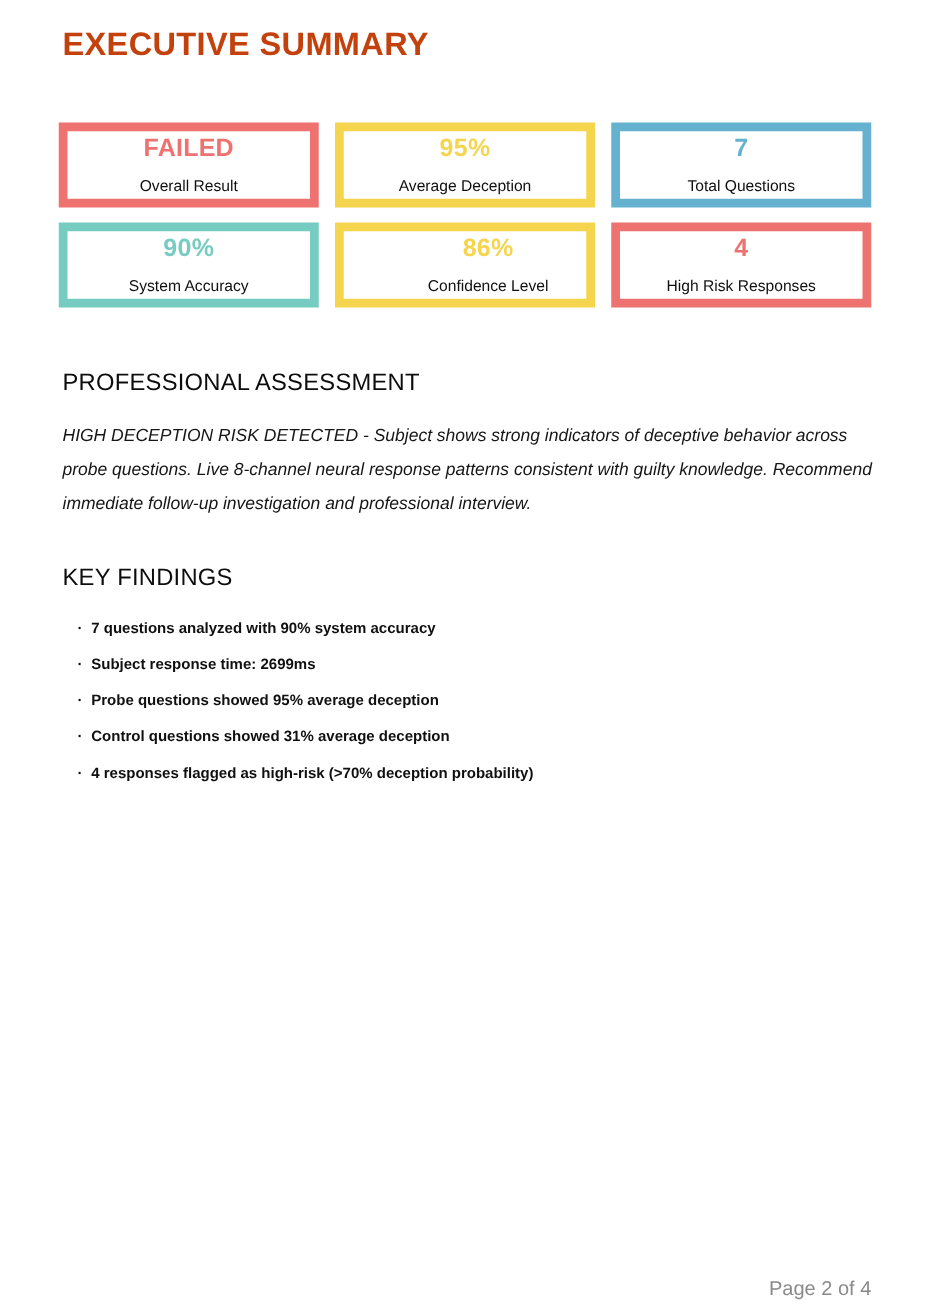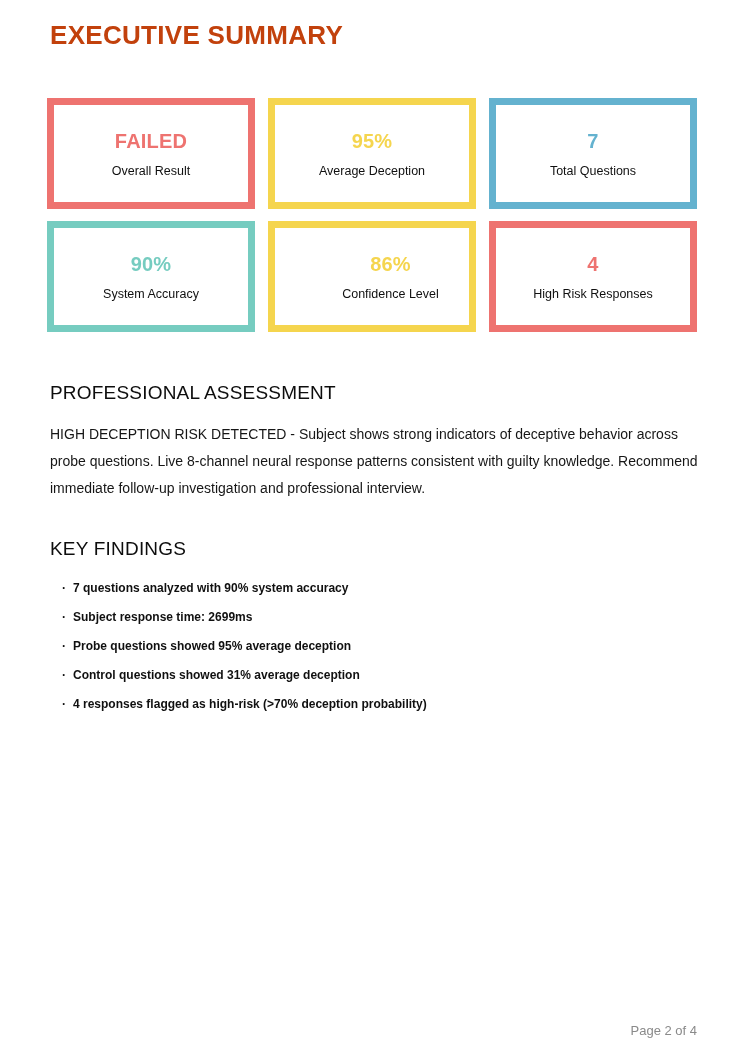--- a/index.html
+++ b/index.html
@@ -21,21 +21,21 @@
     color: #c2410c;
   }
 
   .stat-grid {
     margin: 47px 46px 0 47px;
     display: grid;
     grid-template-columns: repeat(3, 1fr);
     gap: 12px 13px;
   }
   .stat-card {
-    height: 111px;
+    height: 68px;
     background: #ffffff;
     border: 7px solid #cccccc; 
     display: flex;
     flex-direction: column;
     align-items: center;
     justify-content: center;
     gap: 11px;
   }
   .card-value {
     font-size: 20px;
@@ -55,20 +55,21 @@
     letter-spacing: 0.2px;
     color: #0d0d0d;
   }
   .section-heading.findings { margin-top: 36px; }
 
   .assessment-body {
     margin: 17px 45px 0 50px;
     font-size: 14px;
     line-height: 27px;
     color: #161616;
+    font-style: italic;
   }
 
   .findings-list {
     list-style: none;
     margin: 20px 46px 0 62px;
   }
   .findings-list li {
     font-size: 12px;
     font-weight: bold;
     color: #101010;
@@ -78,21 +79,21 @@
   .findings-list li::before {
     content: "\00B7";
     margin-right: 7px;
     font-weight: bold;
   }
 
   .page-footer {
     position: absolute;
     right: 46px;
     top: 1003px;
-    font-size: 13px;
+    font-size: 16px;
     color: #8a8a8a;
   }
 </style>
 </head>
 <body>
 
 <div class="page">
 
   <h1 class="doc-title">EXECUTIVE SUMMARY</h1>
 

